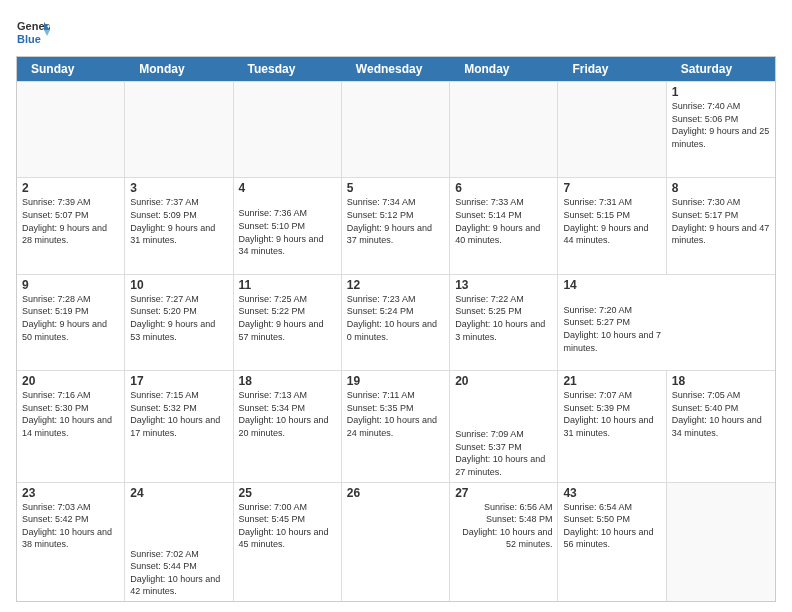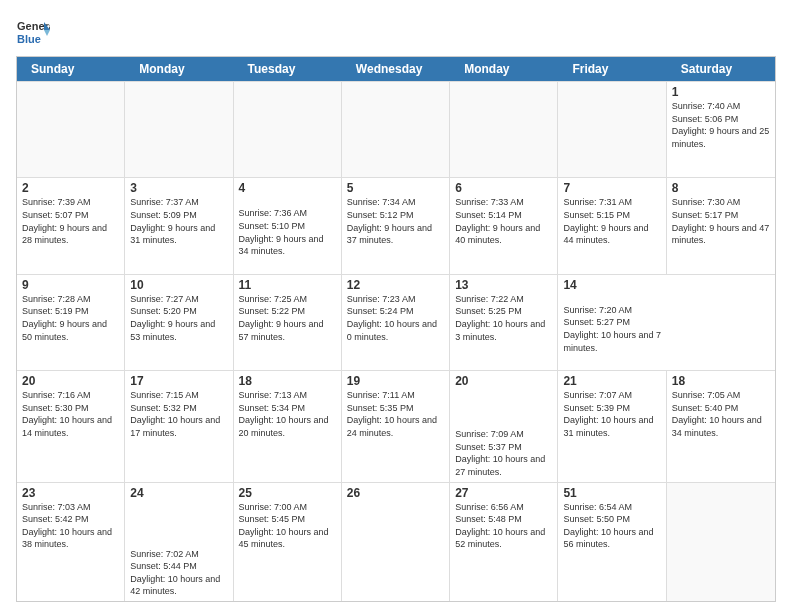--- a/index.html
+++ b/index.html
@@ -288,26 +288,26 @@
             <span class="day-num">25</span>
             <div class="cell-info" style="white-space: pre-line;">Sunrise: 7:00 AM
 Sunset: 5:45 PM
 Daylight: 10 hours and 45 minutes.</div>
           </div>
           <div class="cal-cell">
             <span class="day-num">26</span>
           </div>
           <div class="cal-cell">
             <span class="day-num">27</span>
-            <div class="cell-info" style="white-space: pre-line;">Sunrise: 6:56 AM
+            <div class="cell-info" style="white-space: pre-line; text-align: right;">Sunrise: 6:56 AM
 Sunset: 5:48 PM
 Daylight: 10 hours and 52 minutes.</div>
           </div>
           <div class="cal-cell">
-            <span class="day-num">51</span>
+            <span class="day-num">43</span>
             <div class="cell-info" style="white-space: pre-line;">Sunrise: 6:54 AM
 Sunset: 5:50 PM
 Daylight: 10 hours and 56 minutes.</div>
           </div>
           <div class="cal-cell empty"></div>
         </div>
       </div>
   </div>
 </div>
 

